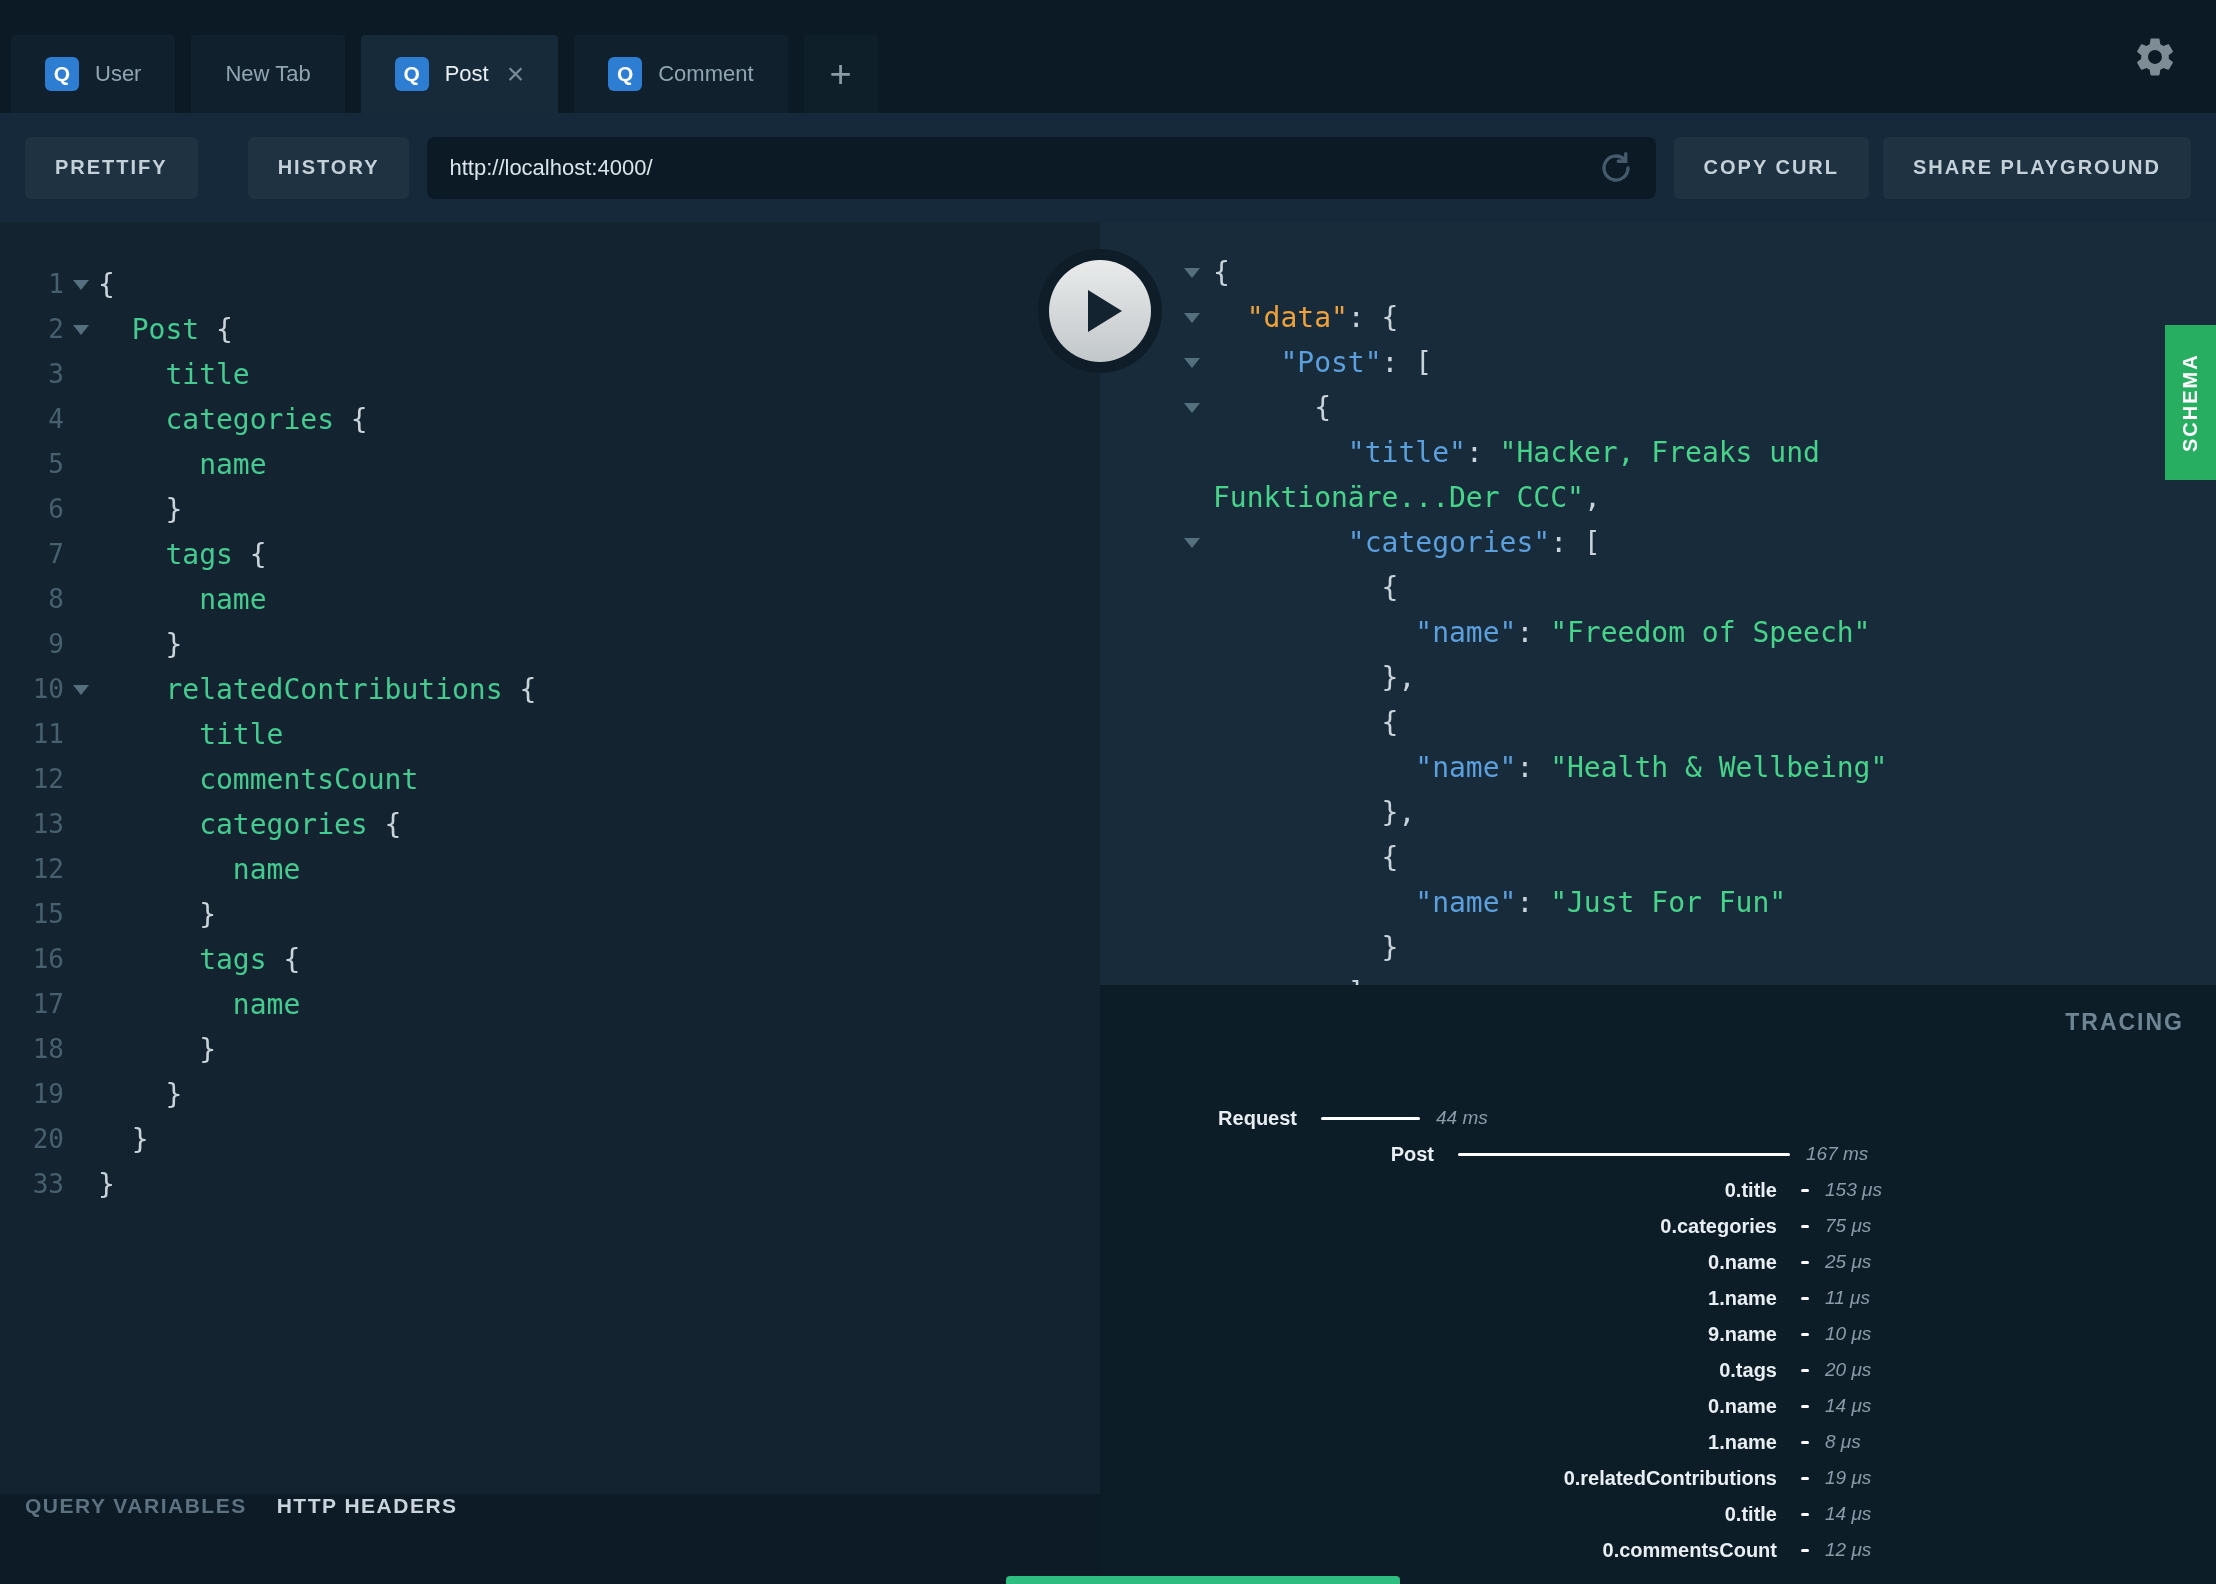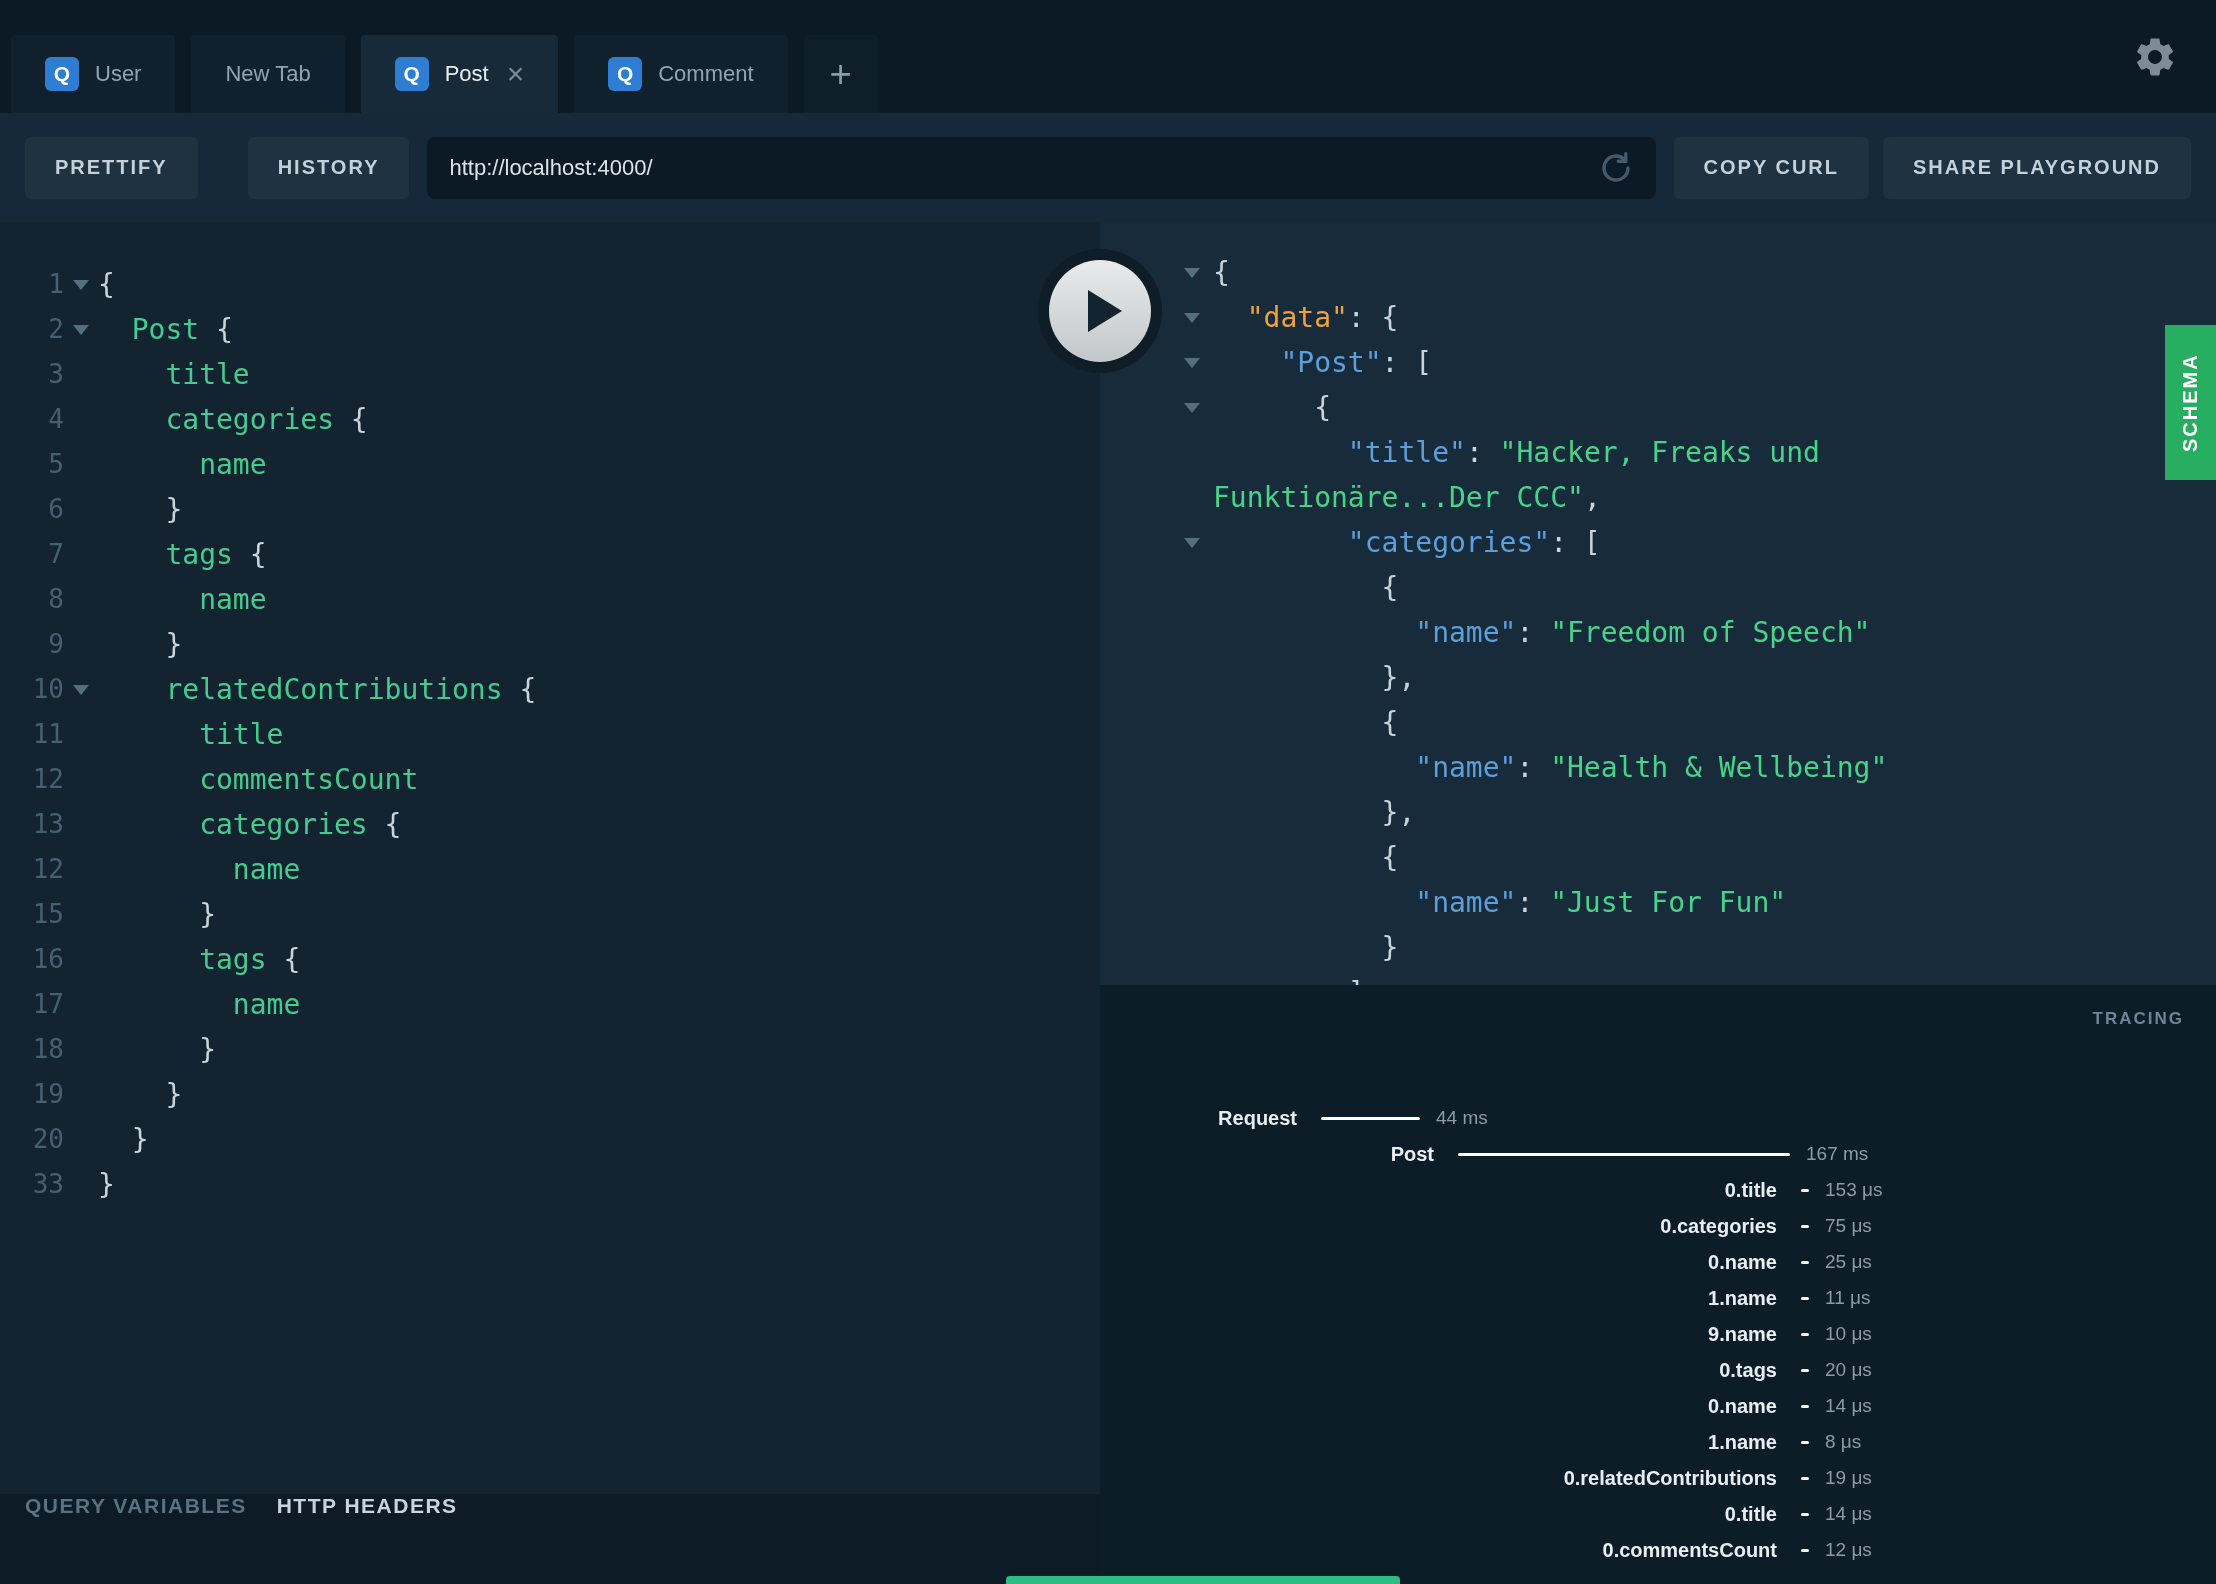--- a/index.html
+++ b/index.html
@@ -47,29 +47,29 @@
   .rline { position:relative; padding-left:113px; height:45px; line-height:45px; white-space:pre; }
   .rcaret { position:absolute; left:84px; top:18px; width:0; height:0; border-left:8px solid transparent; border-right:8px solid transparent; border-top:10px solid #54707f; cursor:pointer; }
   
   .play { position:absolute; left:1038px; top:249px; width:124px; height:124px; border-radius:50%; background:#0e1d28; display:flex; align-items:center; justify-content:center; cursor:pointer; }
   .play-inner { width:102px; height:102px; border-radius:50%; background:linear-gradient(180deg,#e9ebeb,#c2c7ca); display:flex; align-items:center; justify-content:center; }
   .tri { width:0; height:0; border-top:21px solid transparent; border-bottom:21px solid transparent; border-left:34px solid #142330; margin-left:10px; }
   
   .schema-tab { position:absolute; left:2165px; top:325px; width:51px; height:155px; background:#27ae60; color:#fff; writing-mode:vertical-rl; transform:rotate(180deg); display:flex; align-items:center; justify-content:center; font-size:20px; font-weight:700; letter-spacing:2px; cursor:pointer; }
   
   .tracing { position:absolute; left:1100px; top:985px; width:1116px; height:599px; background:#0d1d28; overflow:hidden; }
-  .tr-title { position:absolute; top:24px; right:32px; color:#6e8594; font-size:17px; font-weight:700; letter-spacing:2px;text-align:right; }
+  .tr-title { position:absolute; top:24px; right:32px; color:#6e8594; font-size:23px; font-weight:700; letter-spacing:2px;text-align:right; }
   .trows { position:absolute; top:115px; left:0; right:0; }
   .trow { display:flex; align-items:center; height:36px; }
   .tlabel { text-align:right; color:#e8eef2; font-size:20px; font-weight:600; flex:none; }
   .lvl0 .tlabel { width:197px; }
   .lvl1 .tlabel { width:334px; }
   .lvl2 .tlabel { width:677px; }
   .tbar { height:3px; background:#ffffff; border-radius:2px; margin-left:24px; flex:none; }
-  .ttime { margin-left:16px; color:#8a9ca9; font-size:19px; }
+  .ttime { margin-left:16px; color:#8a9ca9; font-size:19px;font-style:italic; }
   
   .tr-toggle { position:absolute; left:1006px; top:1576px; width:394px; height:8px; background:#2dbd80; border-radius:4px 4px 0 0; cursor:pointer; }
 </style>
 </head>
 <body>
 
 <div class="app">
 
   <header class="tabbar">
     <div class="tabs" id="tabs">

